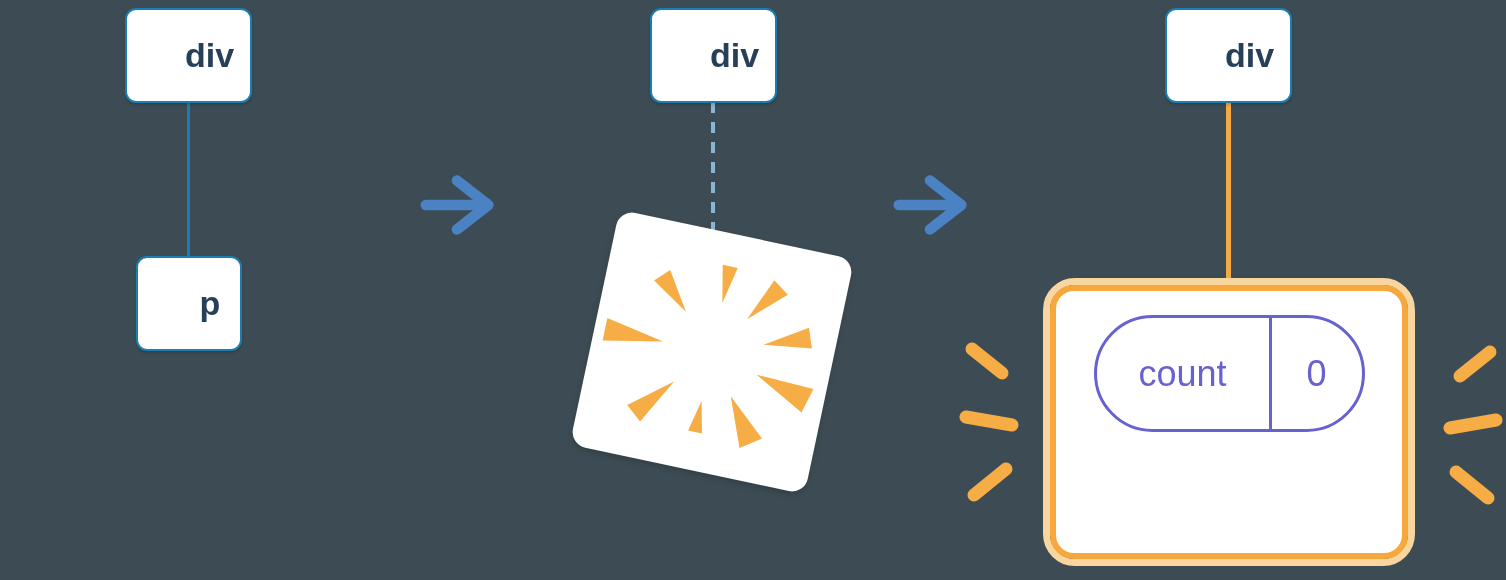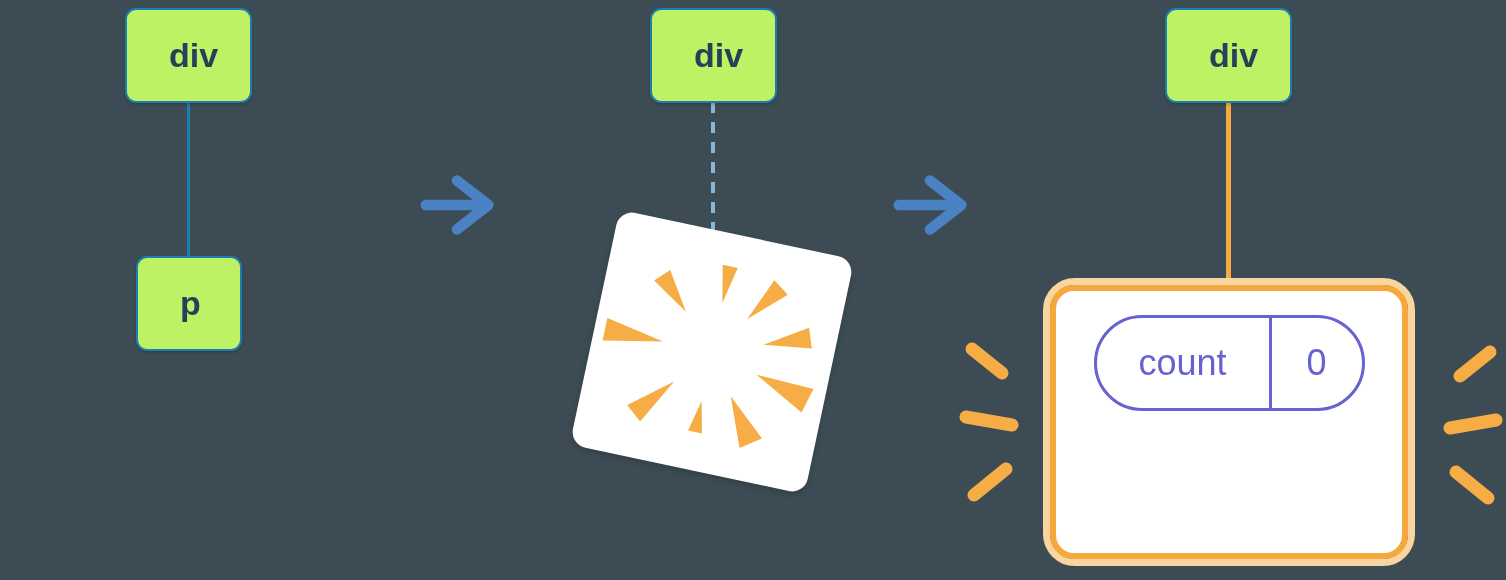--- a/index.html
+++ b/index.html
@@ -16,22 +16,22 @@
     --spark:#f7ad45;
   }
   html,body{margin:0;padding:0;background:var(--background);}
   .canvas{
     position:relative;width:1506px;height:580px;overflow:hidden;
     background:var(--background);
     font-family:"Liberation Sans",sans-serif;
   }
   .node{
     position:absolute;height:95px;box-sizing:border-box;
-    background:#bef264;border:2.5px solid var(--node-border);border-radius:11px;
-    display:flex;align-items:center;justify-content:flex-start;
+    background:#ffffff;border:2.5px solid var(--node-border);border-radius:11px;
+    display:flex;align-items:center;justify-content:center;
     font-size:34px;font-weight:600;color:var(--node-text);
     box-shadow:0 2px 3px rgba(0,0,0,.18);
     z-index:2;
     padding-left:42px;
   }
   .edge{position:absolute;z-index:1;}
   .edge-blue{width:3px;background:var(--edge-blue);}
   .edge-orange{width:5px;background:var(--edge-orange);}
   .edge-dashed{
     width:4px;
@@ -51,21 +51,21 @@
     box-sizing:border-box;border:7px solid var(--highlight-glow);border-radius:32px;
     z-index:2;
   }
   .counter-inner{
     width:100%;height:100%;box-sizing:border-box;
     background:#ffffff;border:6px solid var(--highlight-border);border-radius:24px;
     display:flex;flex-direction:column;align-items:center;
   }
   .counter-title{margin-top:40px;font-size:40px;font-weight:600;color:var(--node-text);line-height:1.15;}
   .state-pill{
-    margin-top:24px;display:flex;height:96px;box-sizing:border-box;
+    margin-top:24px;display:flex;height:117px;box-sizing:border-box;
     border:3px solid var(--state-accent);border-radius:60px;overflow:hidden;background:#fff;
   }
   .state-key{width:172px;display:flex;align-items:center;justify-content:center;
     font-size:36px;color:var(--state-accent);}
   .state-value{width:90px;display:flex;align-items:center;justify-content:center;
     font-size:36px;color:var(--state-accent);border-left:3px solid var(--state-accent);}
   .sparks{position:absolute;z-index:2;}
   .sparks path{stroke:var(--spark);stroke-width:13;stroke-linecap:round;fill:none;}
 </style>
 </head>

